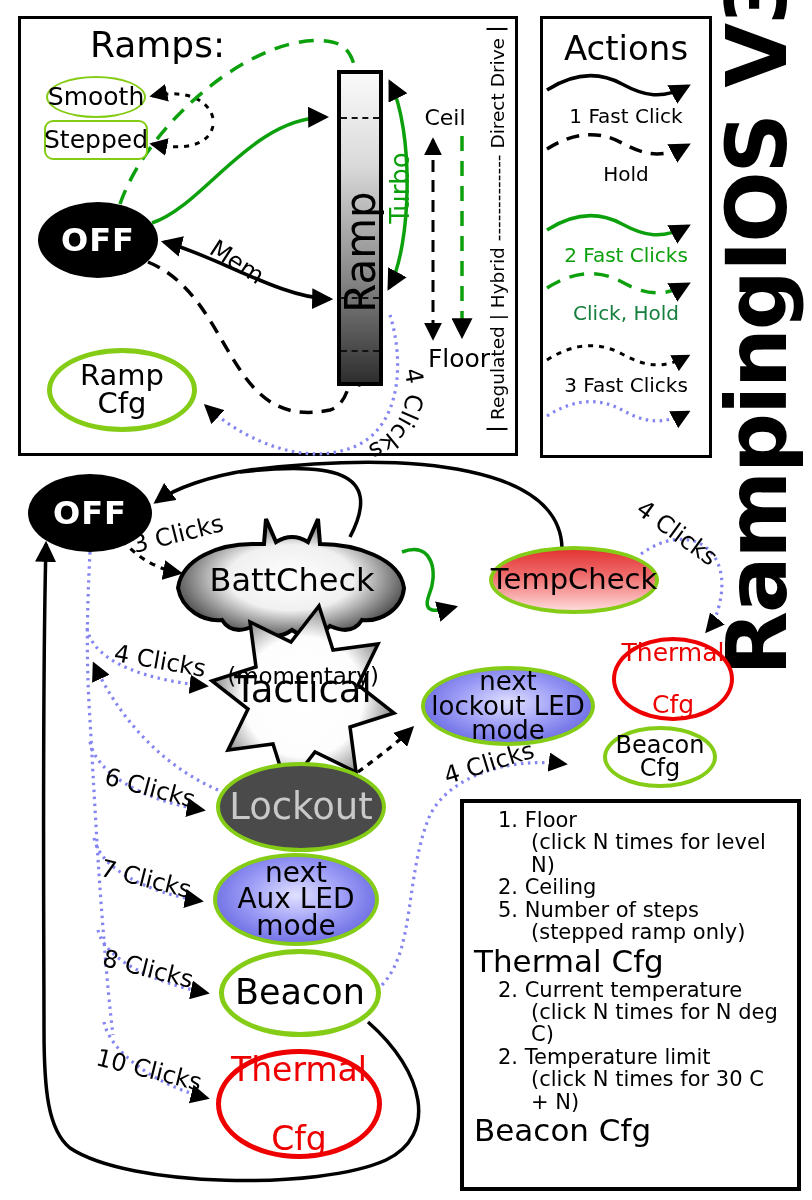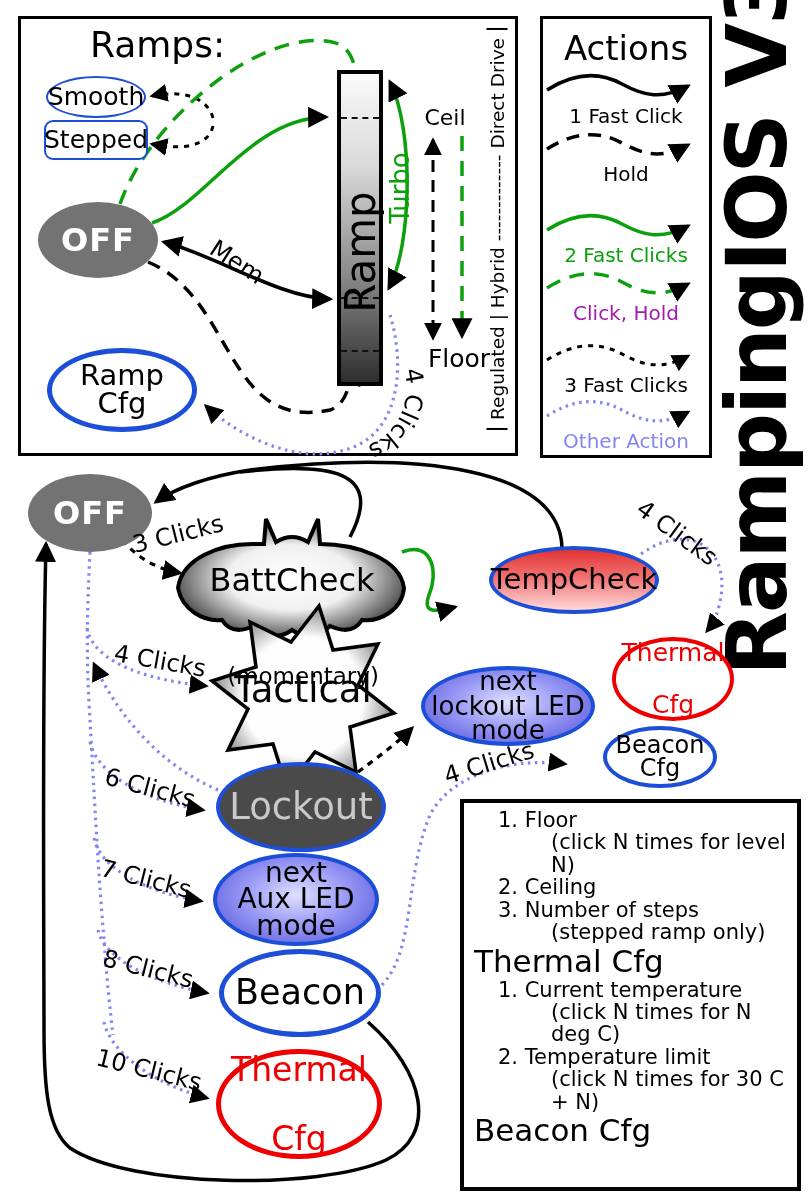--- a/index.html
+++ b/index.html
@@ -2,32 +2,32 @@
 <html><head>
 <meta charset="utf-8">
 <style>
   html,body{margin:0;padding:0;background:#fff;}
   #canvas{position:relative;width:812px;height:1200px;background:#fff;overflow:hidden;
           font-family:"DejaVu Sans","Liberation Sans",sans-serif;color:#000;}
   .abs{position:absolute;}
   svg{position:absolute;left:0;top:0;}
   .panel{position:absolute;border:3.5px solid #000;background:transparent;box-sizing:border-box;}
   .node{position:absolute;display:flex;flex-direction:column;align-items:center;justify-content:center;
-        text-align:center;border:4px solid #1d4ed8;border-radius:50%;background:#fff;box-sizing:border-box;
+        text-align:center;border:4px solid #84cc16;border-radius:50%;background:#fff;box-sizing:border-box;
         line-height:0.95;white-space:nowrap;}
   .lbl{position:absolute;transform:translate(-50%,-50%);white-space:nowrap;}
-  .offnode{background:#737373;color:#fff;font-weight:bold;font-size:32px;letter-spacing:1px;}
+  .offnode{background:#000000;color:#fff;font-weight:bold;font-size:32px;letter-spacing:1px;}
   .bluegrad{background:radial-gradient(ellipse at 50% 45%, #e0e0ff 0%, #9a9af6 45%, #4d4dd6 100%);}
   .redoutline{border-color:#ee0000;color:#ee0000;justify-content:space-between;}
   .legend-lbl{position:absolute;transform:translateX(-50%);white-space:nowrap;font-size:20px;}
   .cfgbox{position:absolute;left:460px;top:799px;width:341px;height:392px;border:4px solid #000;
           box-sizing:border-box;padding:6px 10px;background:#fff;}
   .cfg-h{font-size:31px;line-height:1.12;}
   .cfg-name{font-size:21px;line-height:1.07;margin-left:24px;}
-  .cfg-detail{font-size:21px;line-height:1.07;margin-left:77px;}
+  .cfg-detail{font-size:21px;line-height:1.07;margin-left:57px;}
   .rot-90{transform:translate(-50%,-50%) rotate(-90deg);}
 </style>
 </head>
 <body>
 
 <div id="canvas">
 
   <div class="panel" style="left:18px;top:16px;width:500px;height:440px;"></div>
   <div class="panel" style="left:540px;top:16px;width:172px;height:442px;"></div>
 
@@ -115,23 +115,22 @@
   <div class="lbl rot-90" style="left:400px;top:188px;font-size:26px;color:#0da00d;">Turbo</div>
   <div class="lbl" style="left:445px;top:117px;font-size:22px;">Ceil</div>
   <div class="lbl" style="left:459px;top:358px;font-size:25px;">Floor</div>
   <div class="lbl rot-90" style="left:497px;top:229px;font-size:18.5px;border-left:2px solid #000;border-right:2px solid #000;padding:0 8px;">Regulated | Hybrid ------------- Direct Drive</div>
   <div class="lbl" style="left:237px;top:262px;font-size:24px;transform:translate(-50%,-50%) rotate(33deg);">Mem</div>
 
   <div class="legend-lbl" style="left:626px;top:28px;font-size:34px;">Actions</div>
   <div class="legend-lbl" style="left:626px;top:104px;">1 Fast Click</div>
   <div class="legend-lbl" style="left:626px;top:162px;">Hold</div>
   <div class="legend-lbl" style="left:626px;top:243px;color:#0da00d;">2 Fast Clicks</div>
-  <div class="legend-lbl" style="left:626px;top:301px;color:#a21caf;">Click, Hold</div>
+  <div class="legend-lbl" style="left:626px;top:301px;color:#15803d;">Click, Hold</div>
   <div class="legend-lbl" style="left:626px;top:373px;">3 Fast Clicks</div>
-  <div class="legend-lbl" style="left:626px;top:429px;color:#8585f2;">Other Action</div>
 
   <div class="lbl rot-90" style="left:757px;top:322px;font-size:84px;font-weight:bold;letter-spacing:-2px;">RampingIOS V3</div>
 
   <div class="node offnode" style="left:28px;top:474px;width:124px;height:78px;border:none;">
       <span>OFF</span>
     </div>
 
   <div class="lbl" style="left:292px;top:580px;font-size:32px;">BattCheck</div>
 
   <div class="node" style="left:489px;top:546px;width:170px;height:68px;font-size:29px;background:linear-gradient(180deg,#e43434 0%,#f07070 45%,#ffd9d9 100%);">
@@ -182,24 +181,24 @@
   <div class="lbl" style="left:150px;top:788px;font-size:24px;transform:translate(-50%,-50%) rotate(15deg);">6 Clicks</div>
   <div class="lbl" style="left:489px;top:763px;font-size:24px;transform:translate(-50%,-50%) rotate(-17deg);">4 Clicks</div>
   <div class="lbl" style="left:146px;top:879px;font-size:24px;transform:translate(-50%,-50%) rotate(14deg);">7 Clicks</div>
   <div class="lbl" style="left:148px;top:969px;font-size:24px;transform:translate(-50%,-50%) rotate(14deg);">8 Clicks</div>
   <div class="lbl" style="left:149px;top:1070px;font-size:24px;transform:translate(-50%,-50%) rotate(14deg);">10 Clicks</div>
 
   <div class="cfgbox">
     <div class="cfg-name">1. Floor</div>
     <div class="cfg-detail">(click N times for level N)</div>
     <div class="cfg-name">2. Ceiling</div>
-    <div class="cfg-name">3. Number of steps</div>
+    <div class="cfg-name">5. Number of steps</div>
     <div class="cfg-detail">(stepped ramp only)</div>
     <div class="cfg-h">Thermal Cfg</div>
-    <div class="cfg-name">1. Current temperature</div>
+    <div class="cfg-name">2. Current temperature</div>
     <div class="cfg-detail">(click N times for N deg C)</div>
     <div class="cfg-name">2. Temperature limit</div>
     <div class="cfg-detail">(click N times for 30 C + N)</div>
     <div class="cfg-h">Beacon Cfg</div>
 
   </div>
 
 </div>
 
 </body></html>

